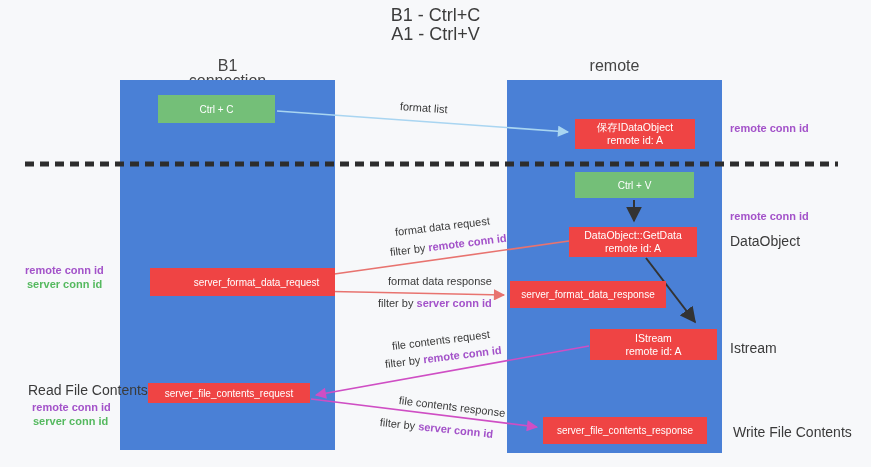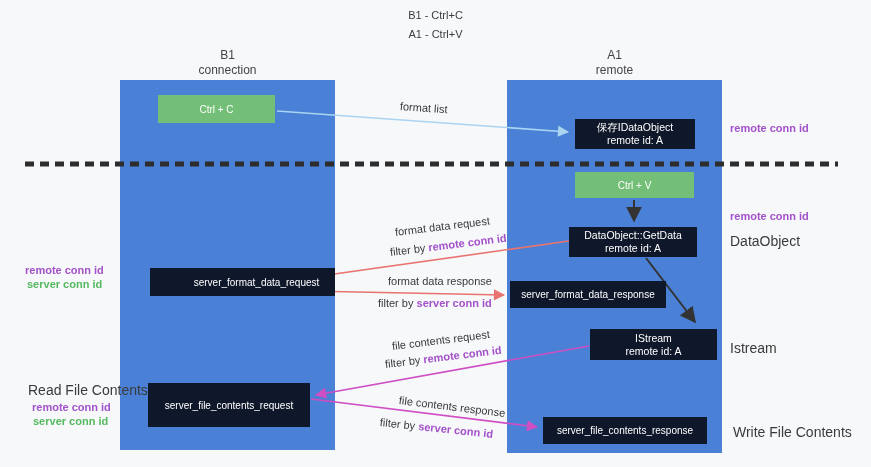--- a/index.html
+++ b/index.html
@@ -1,23 +1,23 @@
 <!DOCTYPE html>
 <html><head>
 <meta charset="utf-8">
 <style>
   html,body{margin:0;padding:0;}
   body{font-family:"Liberation Sans","DejaVu Sans",sans-serif;background:#f7f8fa;}
   .canvas{position:relative;width:871px;height:467px;background:#f7f8fa;overflow:hidden;}
-  .title{position:absolute;left:0;top:6px;width:871px;text-align:center;color:#3c3c3c;font-size:11px;line-height:19px;}
-  .lane-header{position:absolute;width:215px;text-align:center;color:#444;font-size:12px;line-height:15px;top:48px;}
+  .title{position:absolute;left:0;top:6px;width:871px;text-align:center;color:#3c3c3c;font-size:18px;line-height:19px;}
+  .lane-header{position:absolute;width:215px;text-align:center;color:#444;font-size:16px;line-height:15px;top:58px;}
   .lane-rect{position:absolute;top:80px;width:215px;background:#4a80d6;}
   .node{position:absolute;display:flex;flex-direction:column;align-items:center;justify-content:center;color:#fff;text-align:center;}
   .green{background:#74bf78;}
-  .orange{background:#0f172a;}
+  .orange{background:#ef4444;}
   .fs11{font-size:10px;}
   .fs10{font-size:10.5px;line-height:13px;}
   .ann{position:absolute;font-size:14px;color:#3a3a3a;white-space:nowrap;}
   .purple{color:#a352c9;font-weight:bold;}
   .greentx{color:#55b95f;font-weight:bold;}
   .alabel{position:absolute;font-size:11px;color:#3a3a3a;white-space:nowrap;transform-origin:left center;}
   svg.layer{position:absolute;left:0;top:0;pointer-events:none;}
 </style>
 </head>
 <body>
@@ -27,21 +27,20 @@
   <div class="title">
     <div>B1 - Ctrl+C</div>
     <div>A1 - Ctrl+V</div>
   </div>
 
   <div class="lane-header" style="left:120px;">
     <div>B1</div>
     <div>connection</div>
   </div>
   <div class="lane-header" style="left:507px;">
-    <div>A1</div>
     <div>remote</div>
   </div>
 
   <div class="lane-rect" style="left:120px;height:370px;"></div>
   <div class="lane-rect" style="left:507px;height:373px;"></div>
 
   <svg class="layer" width="871" height="467">
     <defs>
       <marker id="mblue" viewBox="0 0 10 10" refX="9" refY="5" markerWidth="9" markerHeight="7" orient="auto-start-reverse">
         <path d="M0,0 L10,5 L0,10 z" fill="#a9d5f1"></path>
@@ -90,21 +89,21 @@
 
   <div class="node orange fs11" style="left:510px;top:281px;width:156px;height:27px;align-items:center;">
     <span>server_format_data_response</span>
   </div>
 
   <div class="node orange fs10" style="left:590px;top:329px;width:127px;height:31px;">
     <span>IStream</span>
     <span>remote id: A</span>
   </div>
 
-  <div class="node orange fs11" style="left:148px;top:383px;width:162px;height:44px;">
+  <div class="node orange fs11" style="left:148px;top:383px;width:162px;height:20px;">
     <span>server_file_contents_request</span>
   </div>
 
   <div class="node orange fs11" style="left:543px;top:417px;width:164px;height:27px;">
     <span>server_file_contents_response</span>
   </div>
 
   <div class="ann purple" style="left:730px;top:122px;font-size:11px;">remote conn id</div>
   <div class="ann purple" style="left:730px;top:210px;font-size:11px;">remote conn id</div>
   <div class="ann" style="left:730px;top:233px;">DataObject</div>

